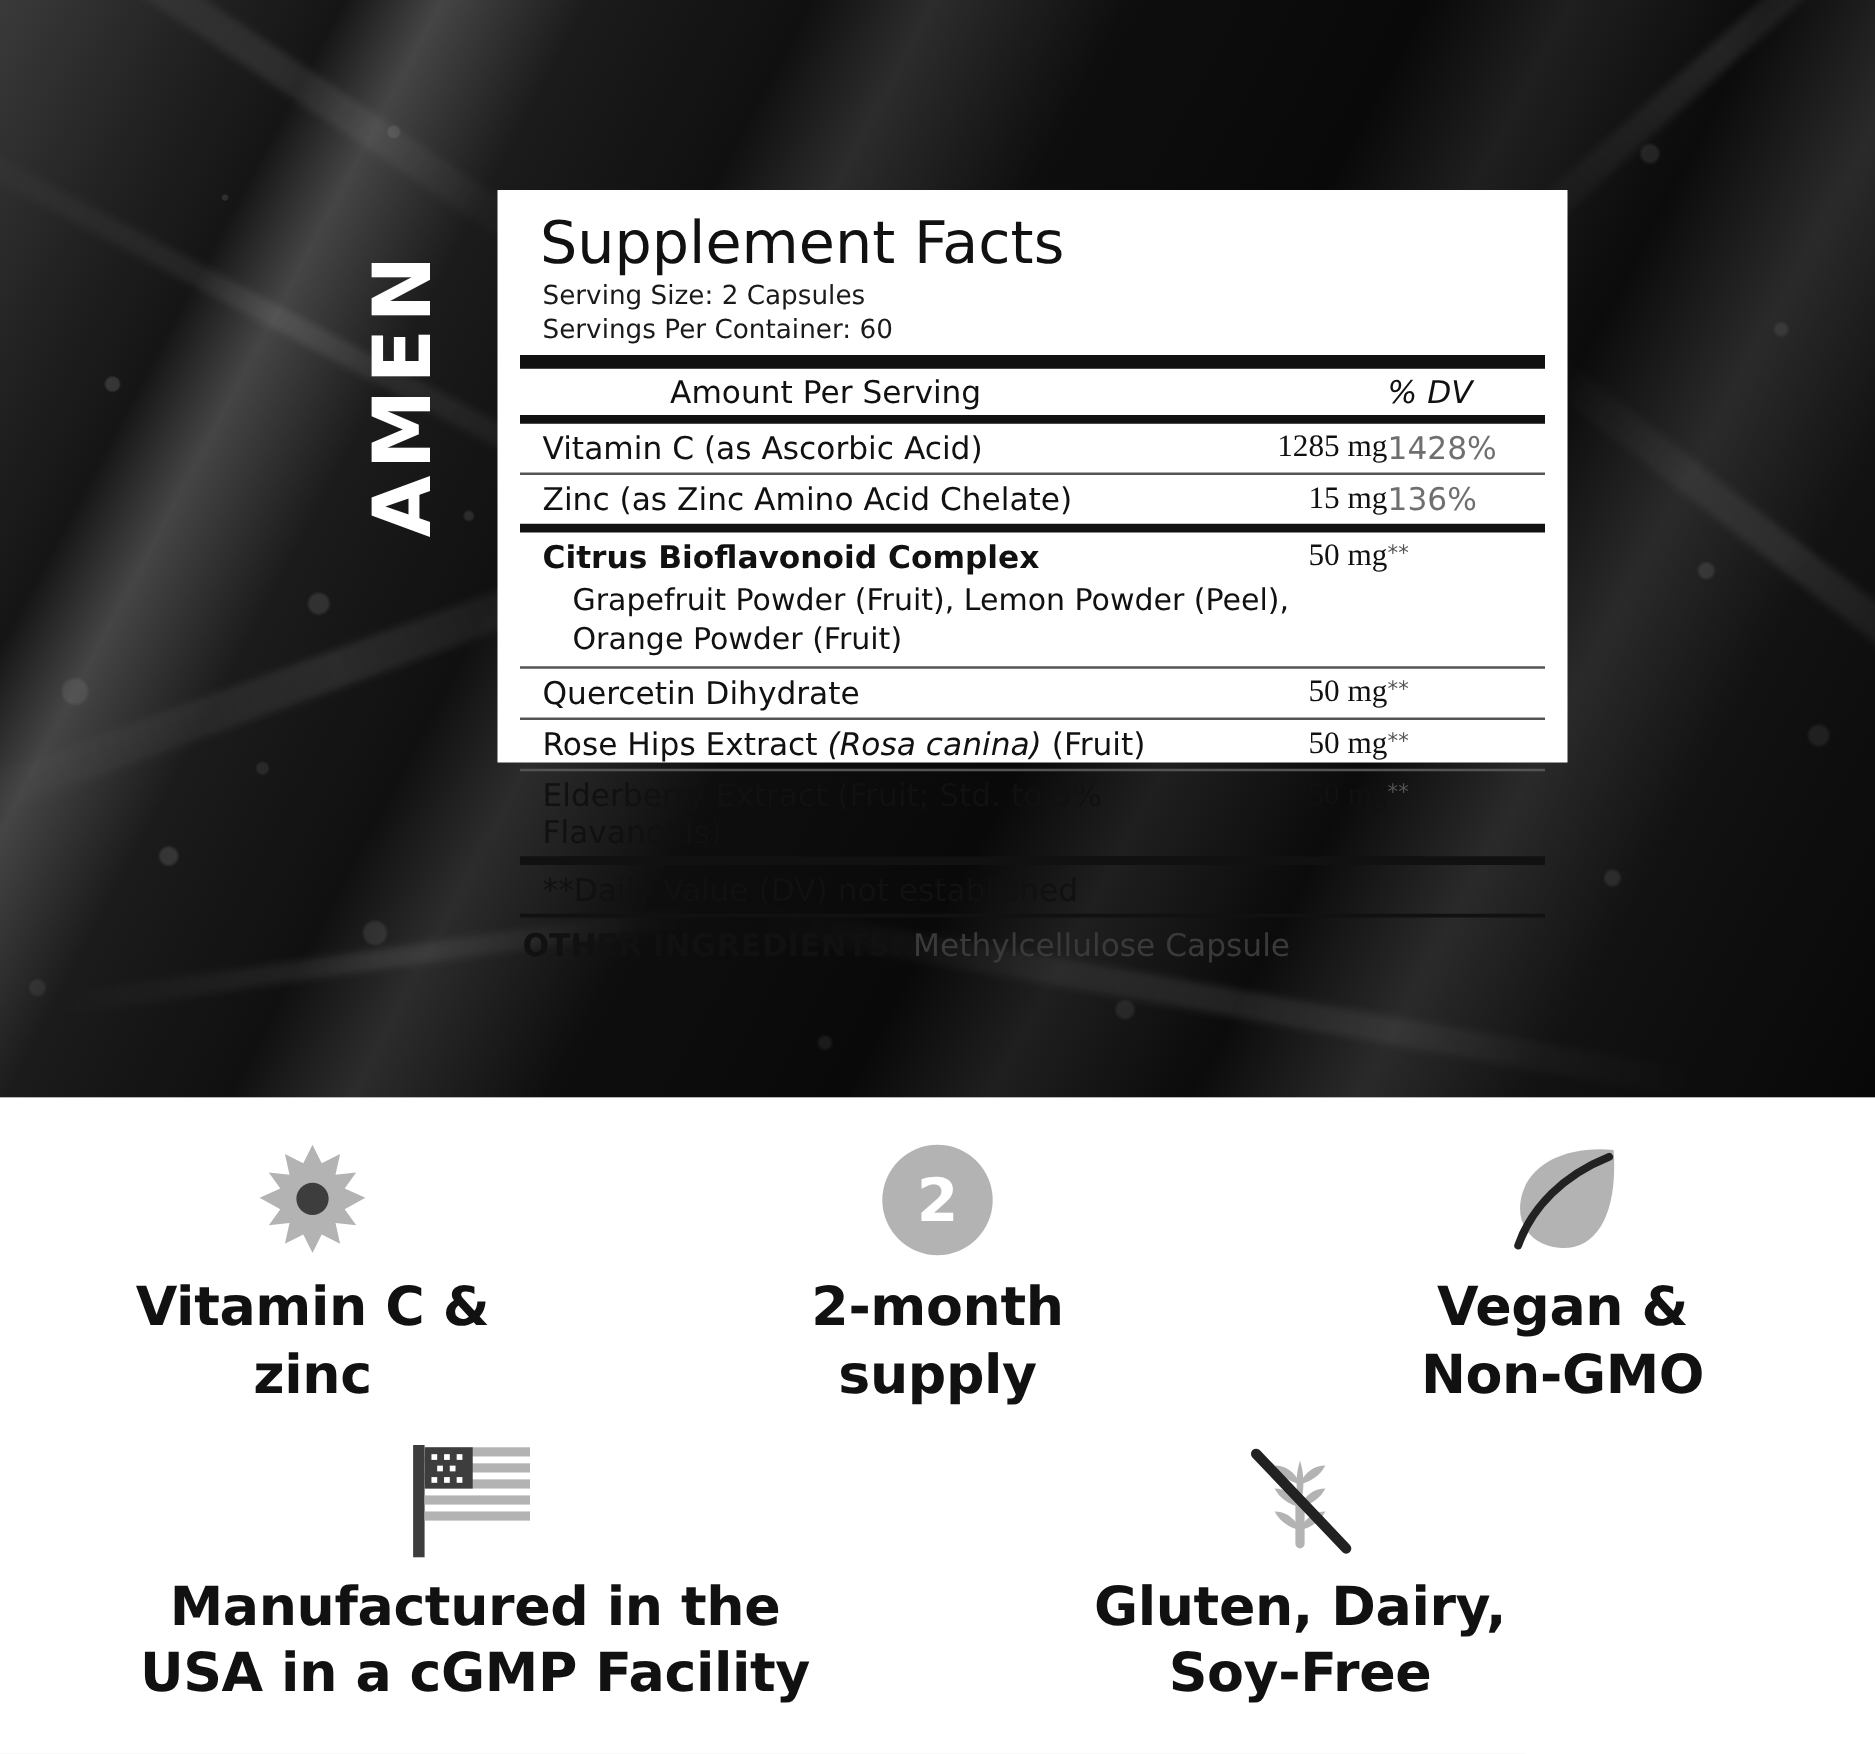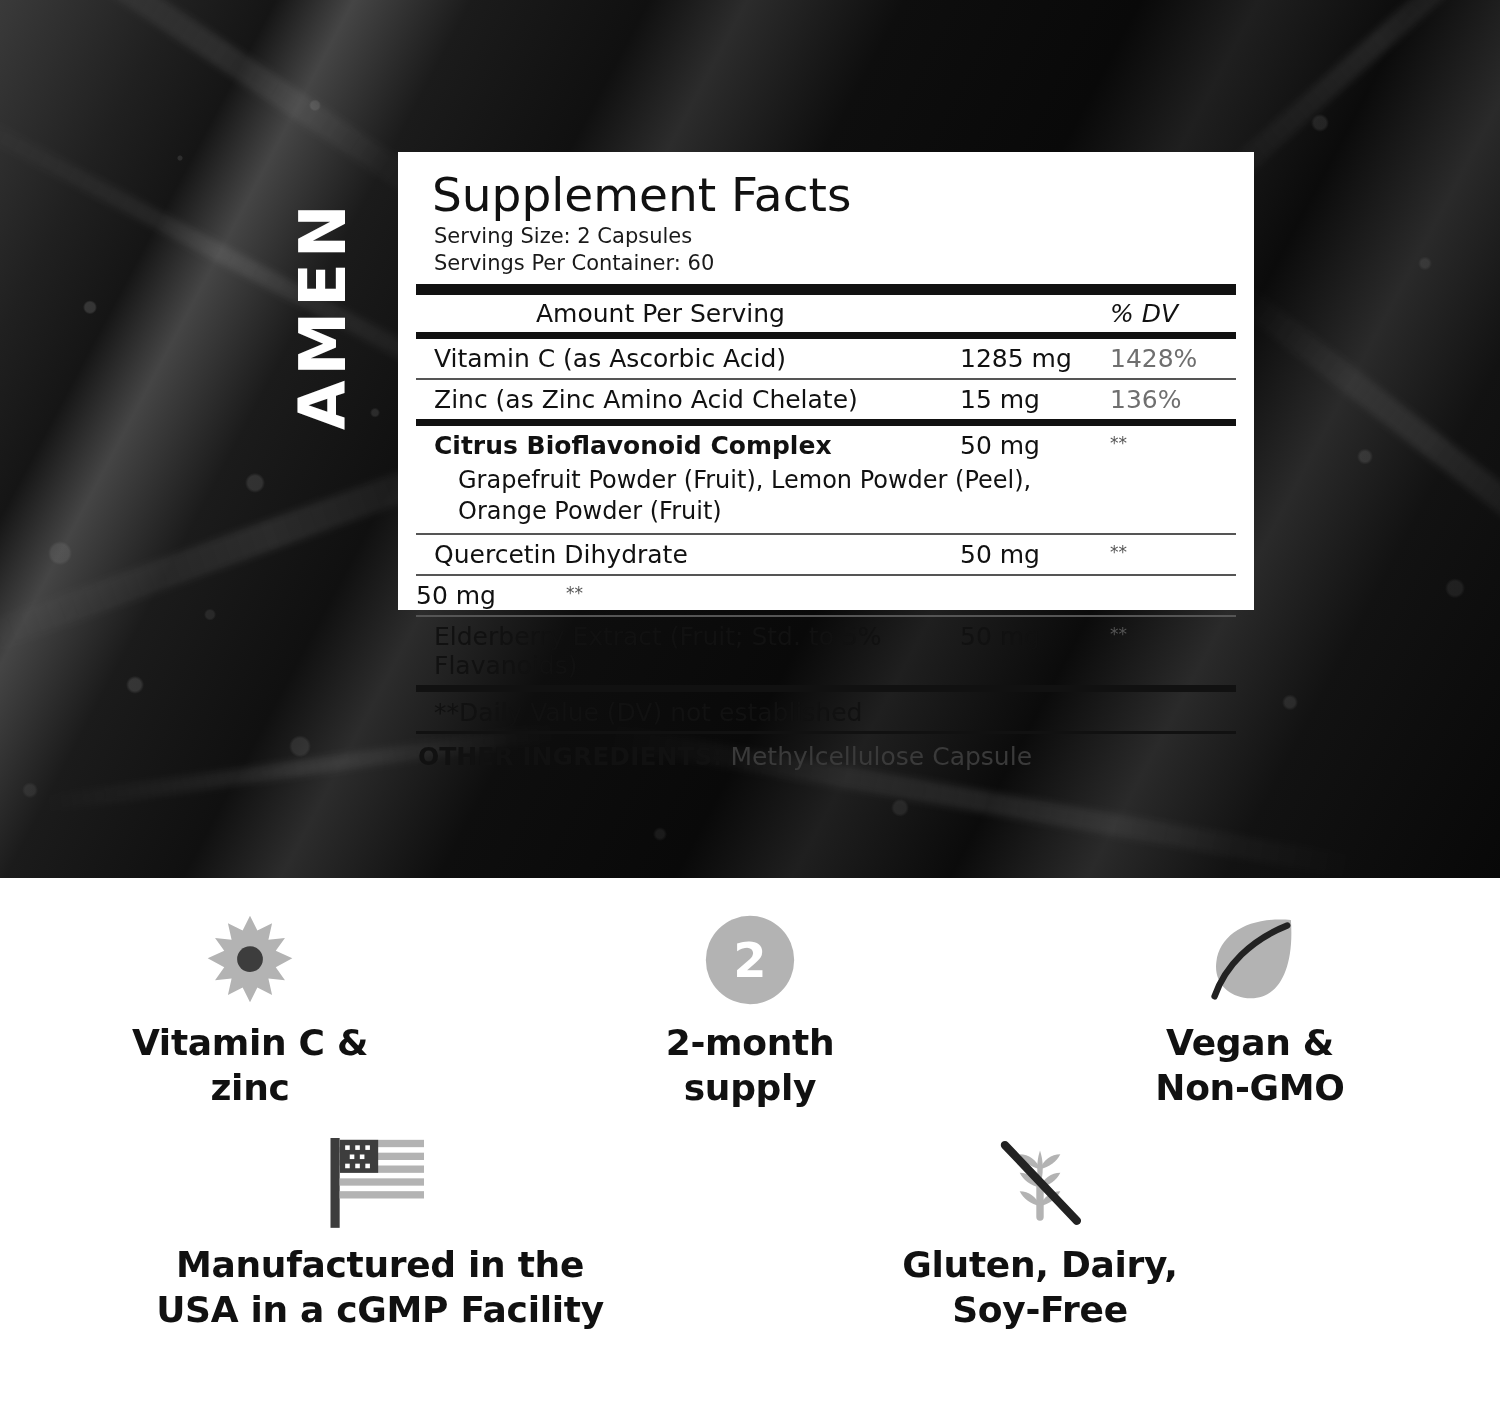--- a/index.html
+++ b/index.html
@@ -119,21 +119,21 @@
 
   .row {
     display: flex;
     align-items: flex-start;
     font-size: 25px;
     color: #111;
     padding: 5px 0 5px 0;
     box-sizing: border-box;
   }
   .row .name { flex: 1 1 auto; padding-left: 18px; }
-  .row .amt  { flex: 0 0 150px; text-align: left; }
+  .row .amt  { flex: 0 0 150px; text-align: right; font-family: Liberation Serif, serif; }
   .row .dv   { flex: 0 0 120px; color: #6f6f6f; padding-right: 6px; }
   .row .dv.star { font-size: 17px; vertical-align: super; color: #555; padding-top: 2px; }
 
   .hdr-row {
     display: flex;
     font-size: 25px;
     color: #111;
     padding: 4px 0 4px 0;
   }
   .hdr-row .aps { flex: 1 1 auto; text-align: left; padding-left: 120px; }
@@ -181,21 +181,21 @@
   }
   .bcell.wide2 { flex: 0 0 760px; }
   .bcell.wide3 { flex: 0 0 560px; }
   .bicon {
     height: 92px;
     display: flex;
     align-items: center;
     justify-content: center;
   }
   .blabel {
-    font-size: 36px;
+    font-size: 43px;
     font-weight: 700;
     color: #111;
     line-height: 1.25;
     margin-top: 14px;
     letter-spacing: -0.3px;
   }
   .gray { fill: #b3b3b3; }
 </style>
 </head>
 <body>
@@ -253,20 +253,21 @@
       <div class="rule-hair"></div>
 
       <div class="row">
         <div class="name">Quercetin Dihydrate</div>
         <div class="amt">50 mg</div>
         <div class="dv star">**</div>
       </div>
       <div class="rule-hair"></div>
 
       <div class="row">
+        <div class="name"><span>Rose Hips Extract </span><span class="ital">(Rosa canina)</span><span> (Fruit)</span></div>
         <div class="amt">50 mg</div>
         <div class="dv star">**</div>
       </div>
       <div class="rule-hair"></div>
 
       <div class="row">
         <div class="name">Elderberry Extract (Fruit; Std. to 5% Flavanoids)</div>
         <div class="amt">50 mg</div>
         <div class="dv star">**</div>
       </div>

